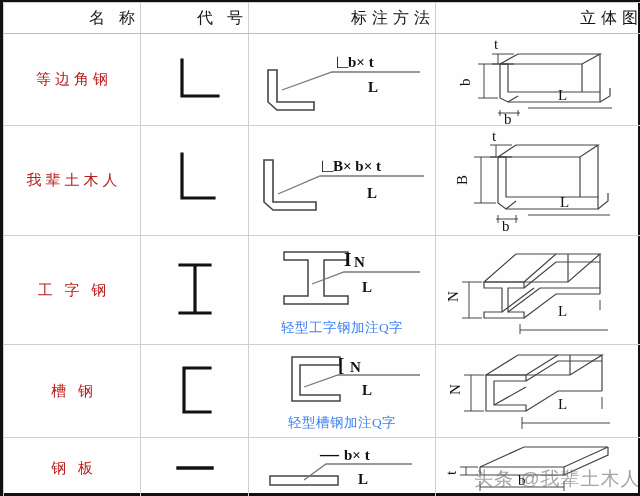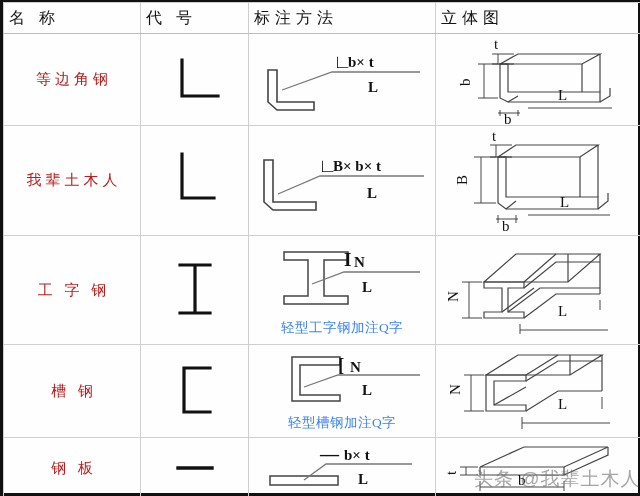--- a/index.html
+++ b/index.html
@@ -28,21 +28,21 @@
   table.spec {
     width: 100%;
     height: 100%;
     border-collapse: collapse;
     table-layout: fixed;
   }
   table.spec td, table.spec th {
     border: 1px solid #cfcfcf;
     padding: 0;
     vertical-align: middle;
-    text-align: left;
+    text-align: right;
     position: relative;
   }
   table.spec tr.head th {
     height: 30px;
     font-weight: normal;
     font-size: 16px;
     letter-spacing: 5px;
     text-indent: 5px;
     border-bottom: 1px solid #bdbdbd;
     color: #151515;

